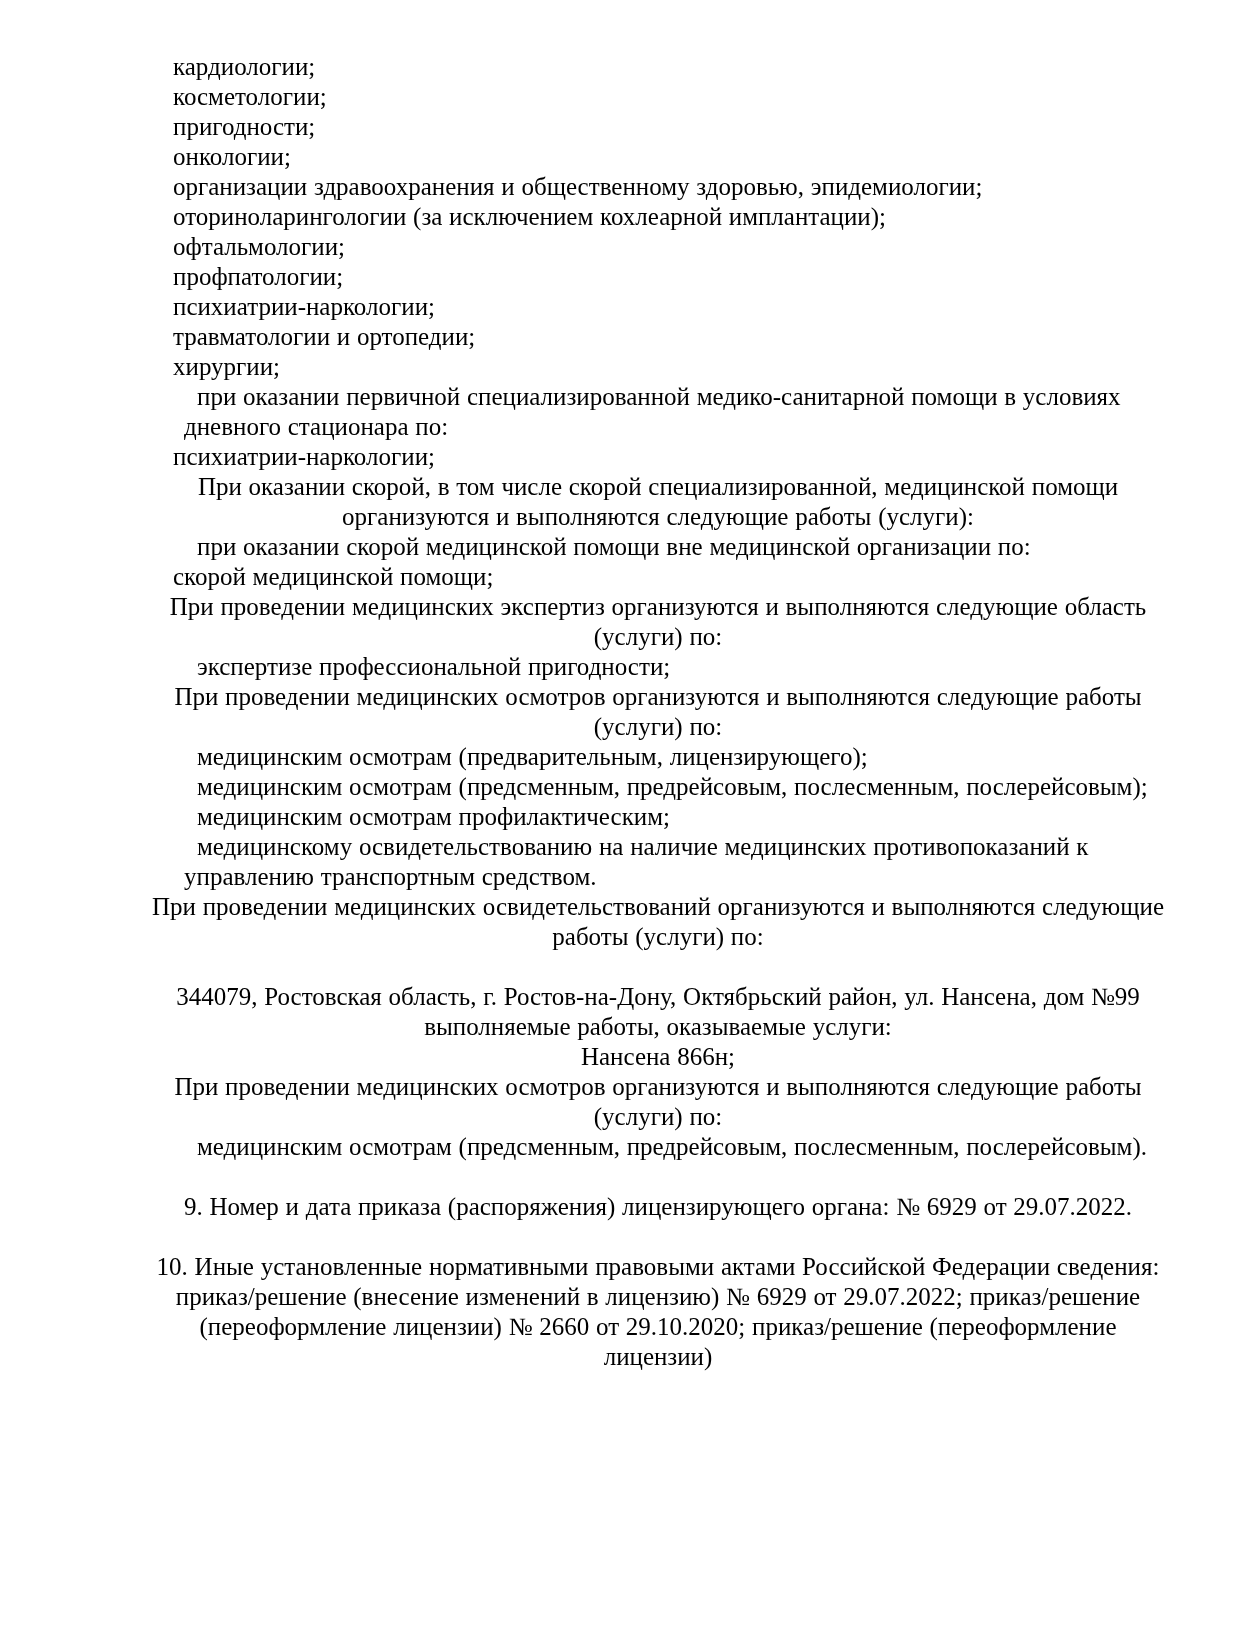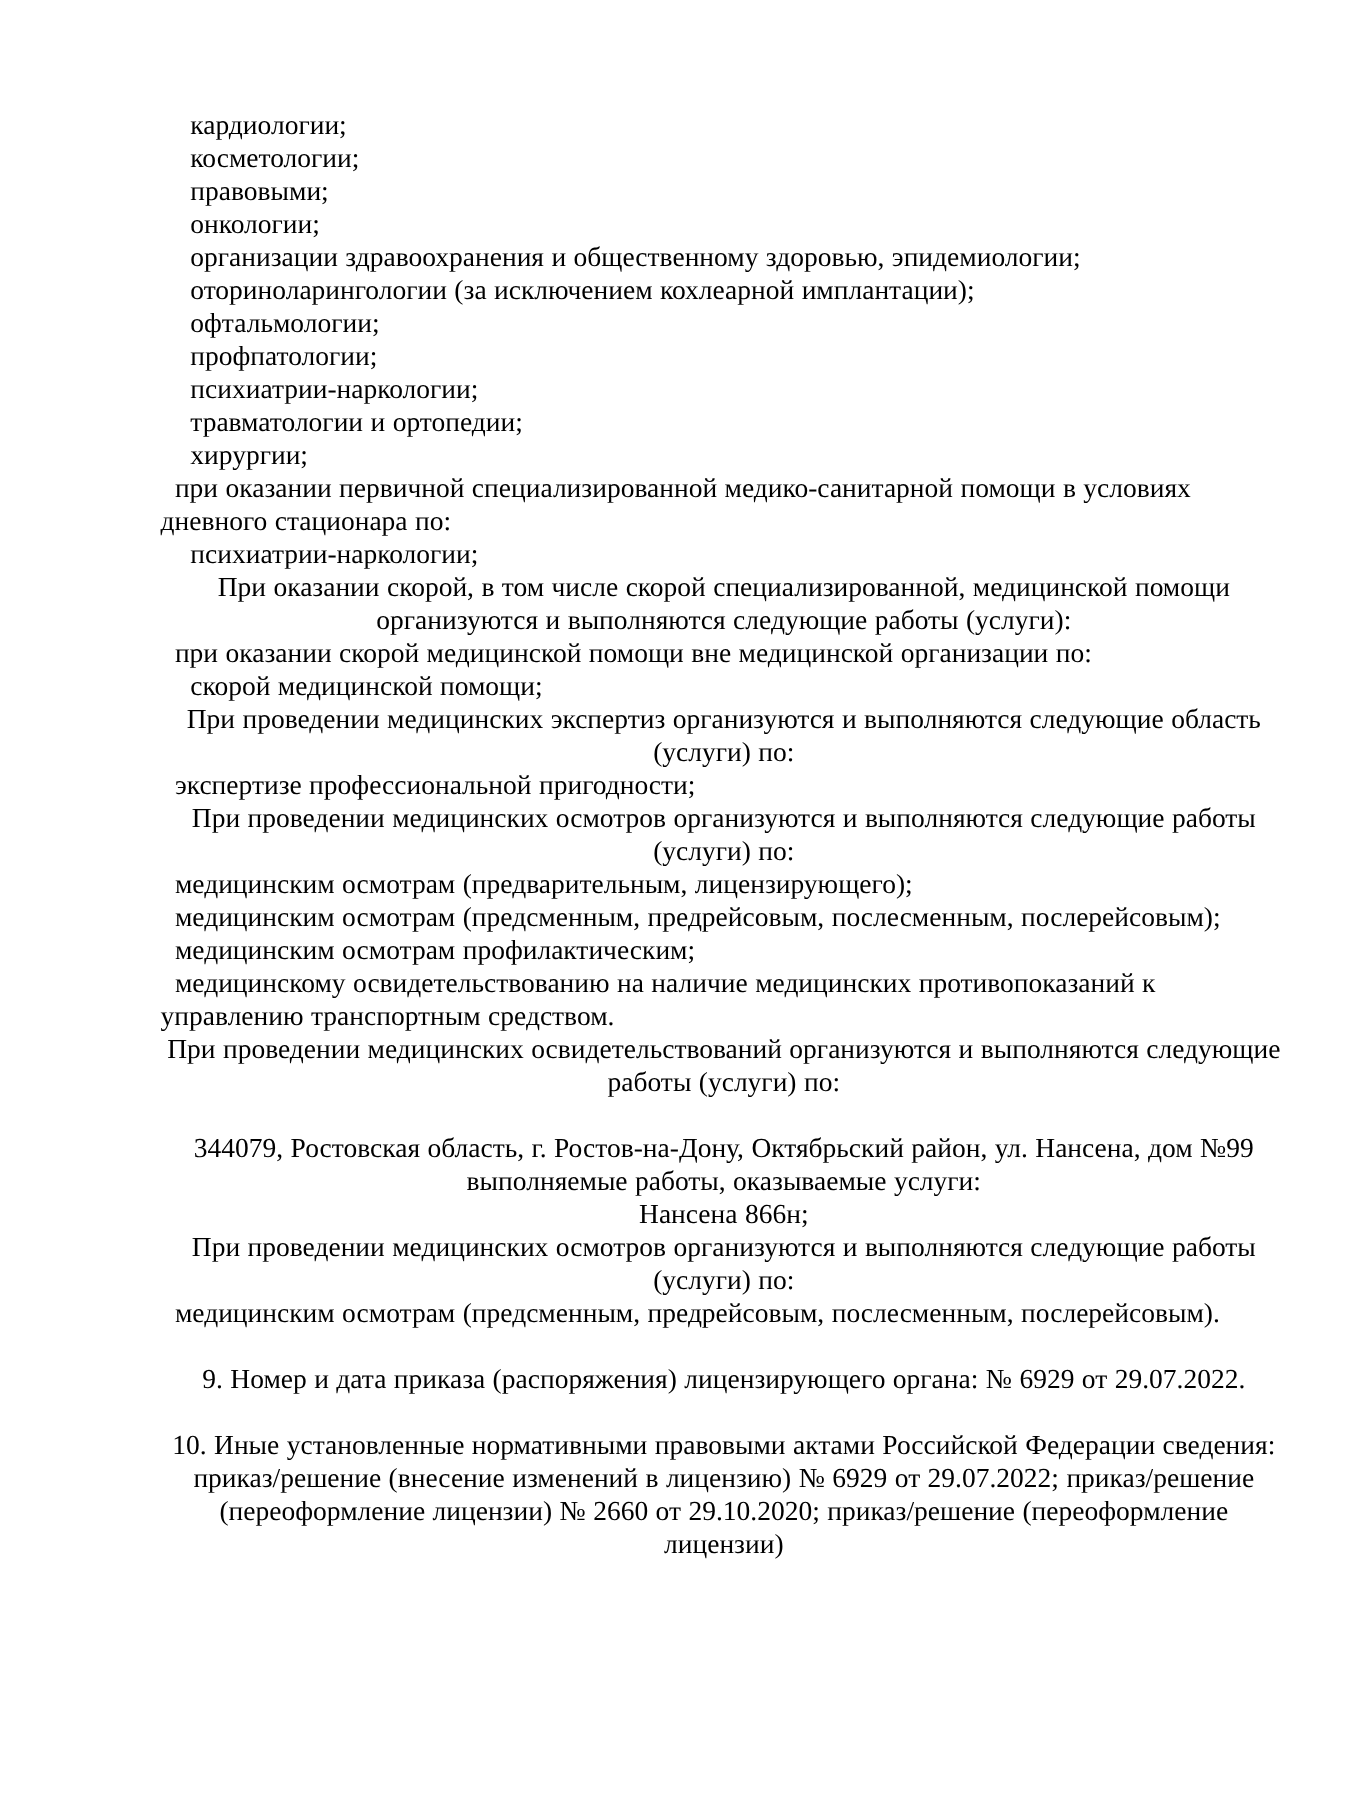--- a/index.html
+++ b/index.html
@@ -10,44 +10,44 @@
   .page {
     position: relative;
     width: 1240px;
     height: 1650px;
     background: #ffffff;
     color: #000000;
     font-family: "Liberation Serif", "DejaVu Serif", serif;
     font-size: 25px;
     line-height: 30px;
     box-sizing: border-box;
-    padding: 100px 70px 0 146px;
+    padding: 52px 70px 0 146px;
     overflow: hidden;
   }
   .doc-body p.line {
     margin: 0;
     padding: 0;
     white-space: normal;
     word-spacing: 0.02em;
   }
   .doc-body p.indent-0 { text-indent: 0; text-align: center; }
-  .doc-body p.indent-1 { text-indent: 13px; }
+  .doc-body p.indent-1 { text-indent: 13px; margin-left: 38px; }
   .doc-body p.indent-2 { text-indent: 27px; }
   .doc-body p.blank-line {
     height: 30px;
   }
 </style>
 </head>
 <body>
 
 <div class="page">
   <div class="doc-body">
       <p class="line indent-2">кардиологии;</p>
       <p class="line indent-2">косметологии;</p>
-      <p class="line indent-2">правовыми;</p>
+      <p class="line indent-2">пригодности;</p>
       <p class="line indent-2">онкологии;</p>
       <p class="line indent-2">организации здравоохранения и общественному здоровью, эпидемиологии;</p>
       <p class="line indent-2">оториноларингологии (за исключением кохлеарной имплантации);</p>
       <p class="line indent-2">офтальмологии;</p>
       <p class="line indent-2">профпатологии;</p>
       <p class="line indent-2">психиатрии-наркологии;</p>
       <p class="line indent-2">травматологии и ортопедии;</p>
       <p class="line indent-2">хирургии;</p>
       <p class="line indent-1">при оказании первичной специализированной медико-санитарной помощи в условиях дневного стационара по:</p>
       <p class="line indent-2">психиатрии-наркологии;</p>

